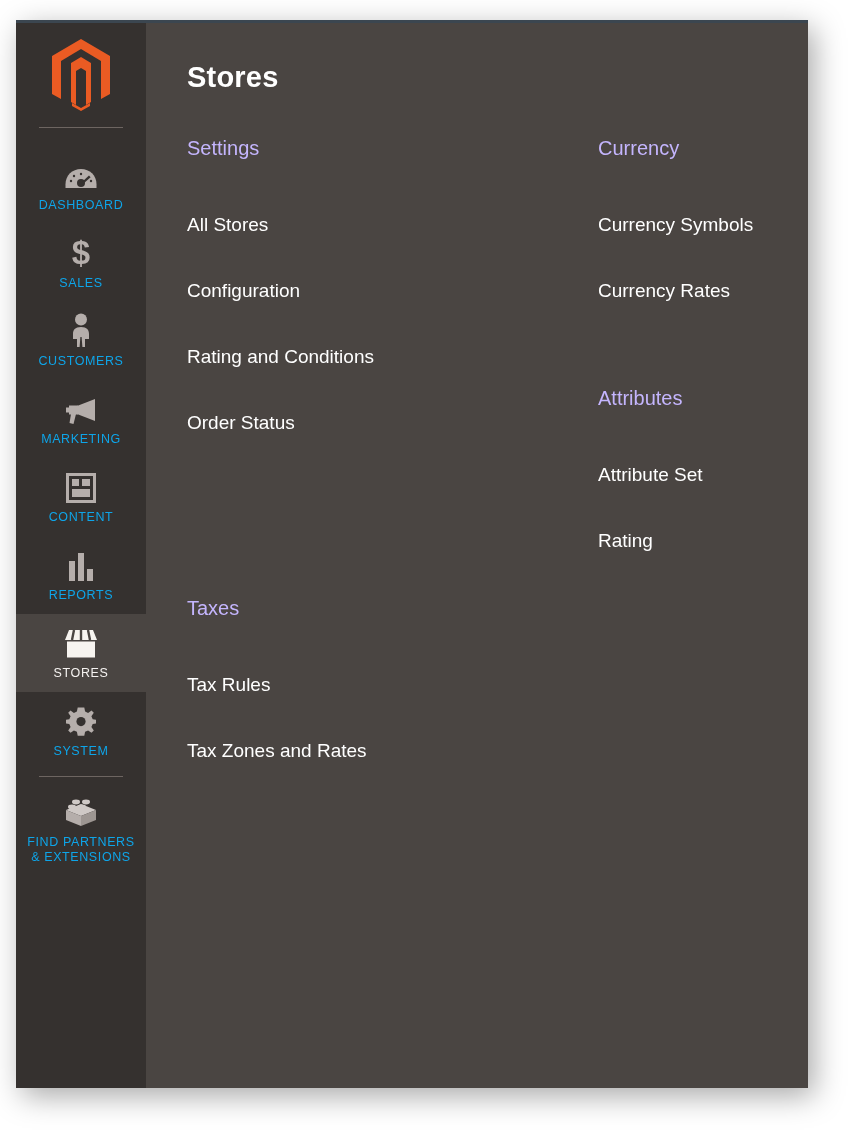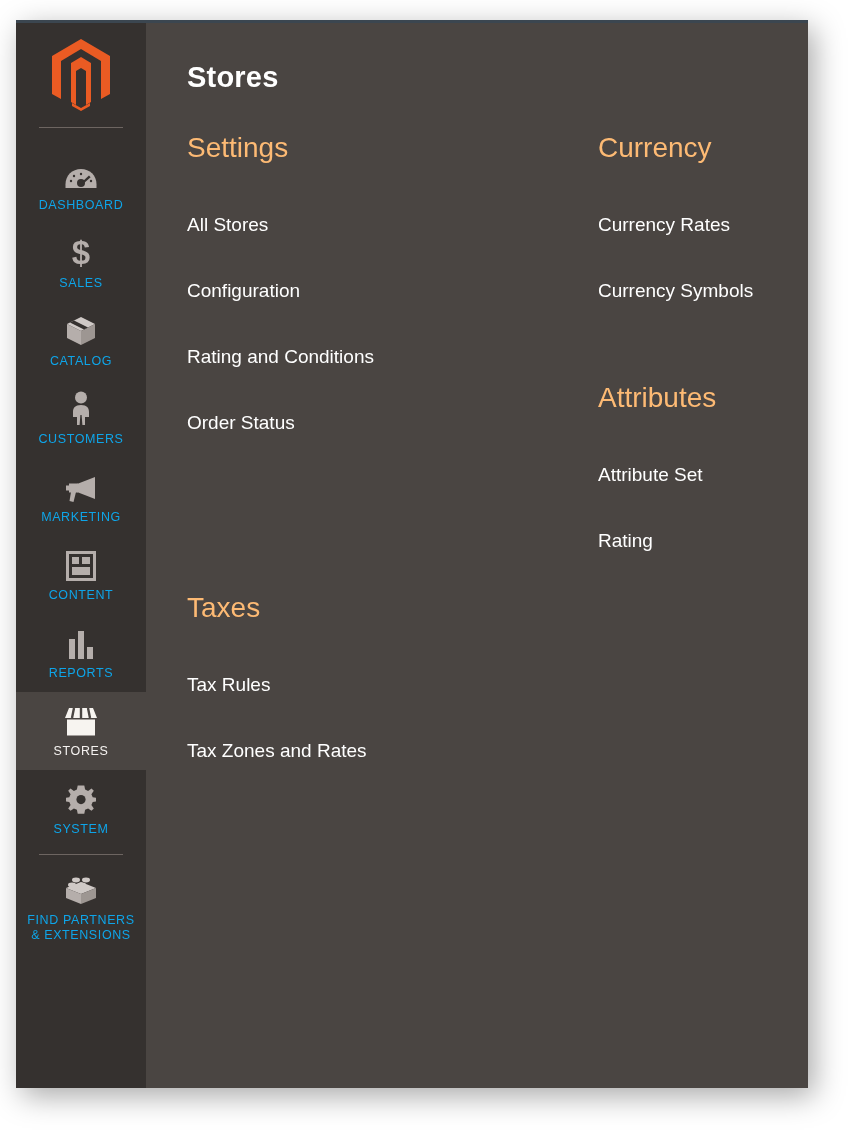--- a/index.html
+++ b/index.html
@@ -116,22 +116,22 @@
 
   .col {
     box-sizing: border-box;
   }
   .col-left { width: 402px; flex: 0 0 402px; padding-left: 0; }
   .col-right { flex: 1 1 auto; padding-left: 18px; }
 
   .group { margin-bottom: 0; }
 
   .group-title {
-    color: #fdba74;
-    font-size: 28px;
+    color: #c4b5fd;
+    font-size: 20px;
     padding: 0 0 0 41px;
     margin: 0 0 32px 0;
     line-height: 24px;
   }
   .col-right .group-title { padding-left: 32px; }
 
   .menu-link {
     display: block;
     color: #ffffff;
     font-size: 19px;
@@ -182,31 +182,20 @@
 
     <a class="nav-item" href="#">
       <span class="nav-icon">
         <svg width="26" height="34" viewBox="0 0 26 34">
           <text x="13" y="29" text-anchor="middle" font-family="'Liberation Sans', sans-serif" font-size="33" font-weight="bold" fill="#b5aeab">$</text>
         </svg>
       </span>
       <span class="nav-label">Sales</span>
     </a>
 
-    <a class="nav-item" href="#">
-      <span class="nav-icon">
-        <svg width="32" height="32" viewBox="0 0 32 32">
-          <polygon points="16,2 30,9 16,16 2,9" fill="#cfc9c6"></polygon>
-          <polygon points="2,9 16,16 16,30 2,23" fill="#b5aeab"></polygon>
-          <polygon points="30,9 16,16 16,30 30,23" fill="#9d9692"></polygon>
-          <polygon points="9,5.5 23,12.5 19,14.5 5,7.5" fill="#35312f"></polygon>
-        </svg>
-      </span>
-      <span class="nav-label">Catalog</span>
-    </a>
 
     <a class="nav-item" href="#">
       <span class="nav-icon">
         <svg width="24" height="34" viewBox="0 0 24 34">
           <circle cx="12" cy="6.5" r="6" fill="#b5aeab"></circle>
           <path d="M12 14 C6 14 4 17 4 21 L4 26 L8 26 L8 34 L10.6 34 L11.4 24 L12.6 24 L13.4 34 L16 34 L16 26 L20 26 L20 21 C20 17 18 14 12 14 Z" fill="#b5aeab"></path>
         </svg>
       </span>
       <span class="nav-label">Customers</span>
     </a>
@@ -315,22 +304,22 @@
           <a class="menu-link" href="#">Tax Rules</a>
           <a class="menu-link" href="#">Tax Zones and Rates</a>
         </div>
 
       </div>
 
       <div class="col col-right">
 
         <div class="group">
           <div class="group-title">Currency</div>
+          <a class="menu-link" href="#">Currency Symbols</a>
           <a class="menu-link" href="#">Currency Rates</a>
-          <a class="menu-link" href="#">Currency Symbols</a>
         </div>
 
         <div class="spacer-md"></div>
 
         <div class="group">
           <div class="group-title">Attributes</div>
           <a class="menu-link" href="#">Attribute Set</a>
           <a class="menu-link" href="#">Rating</a>
         </div>
 

